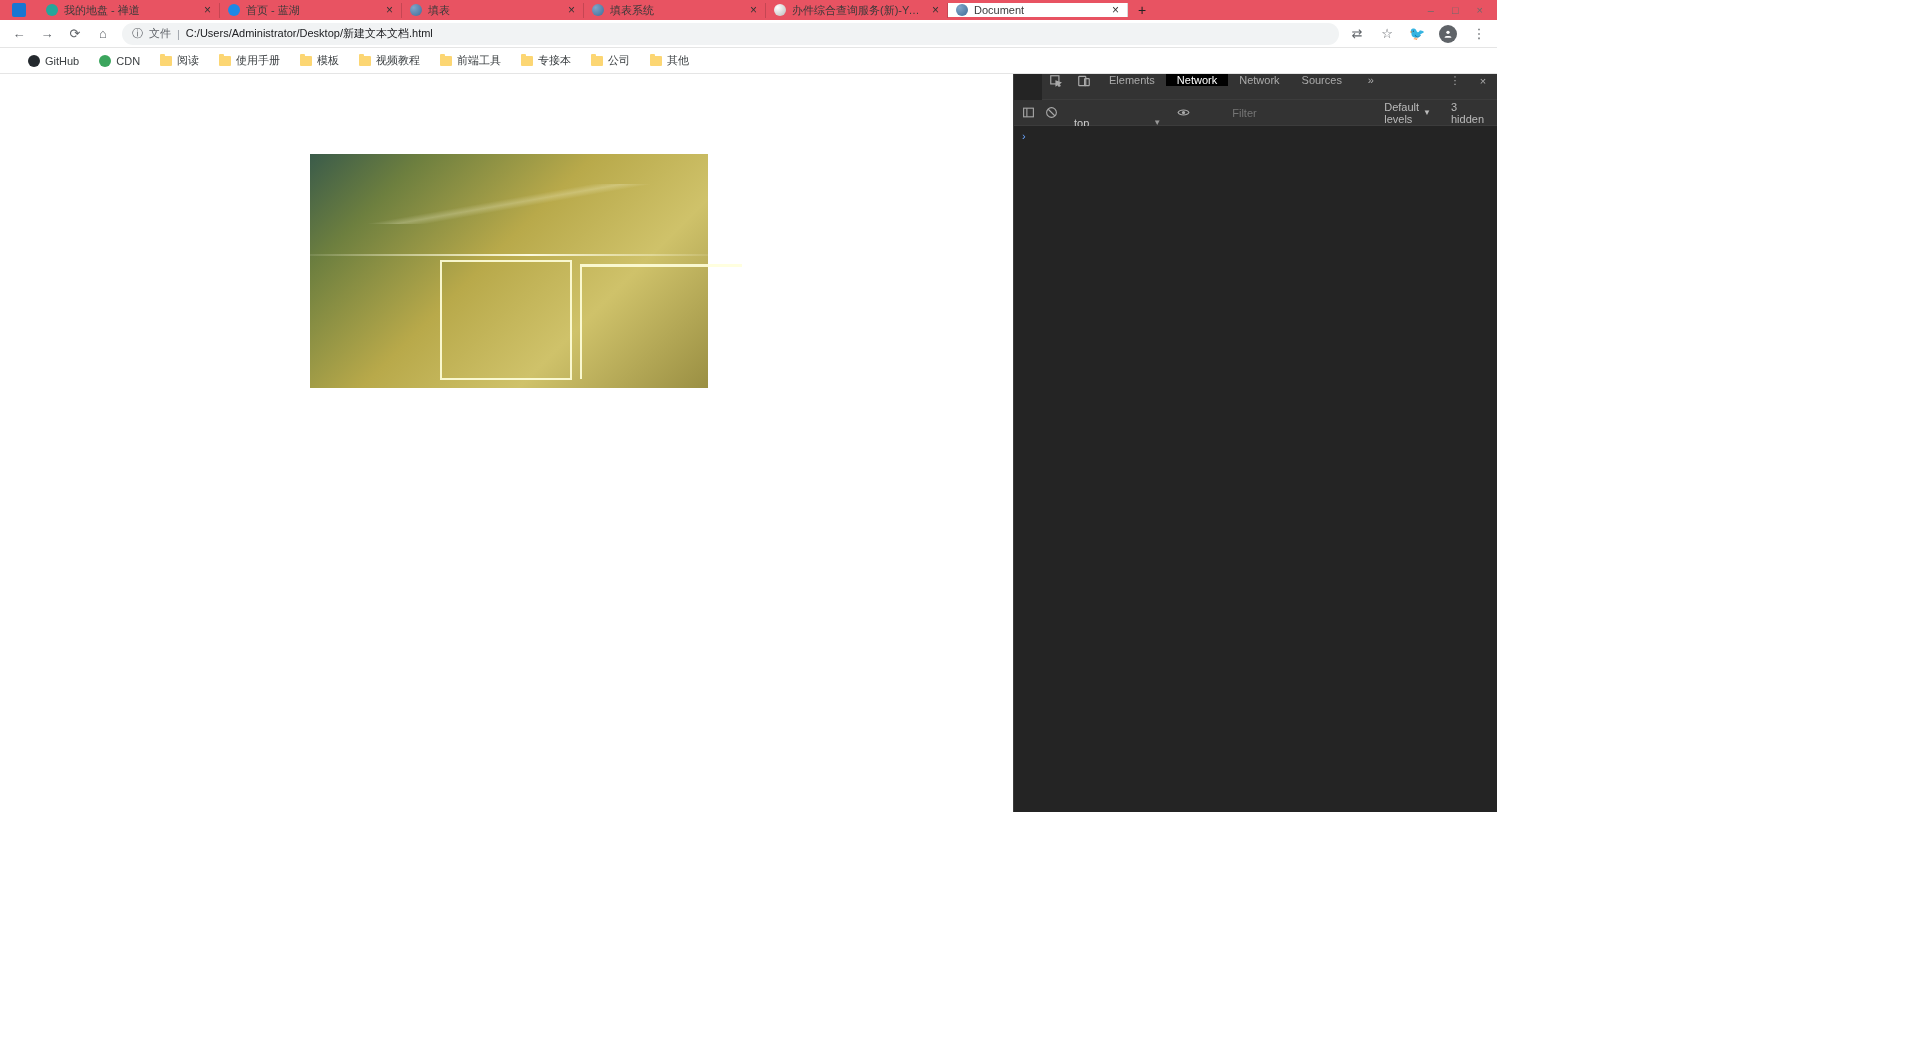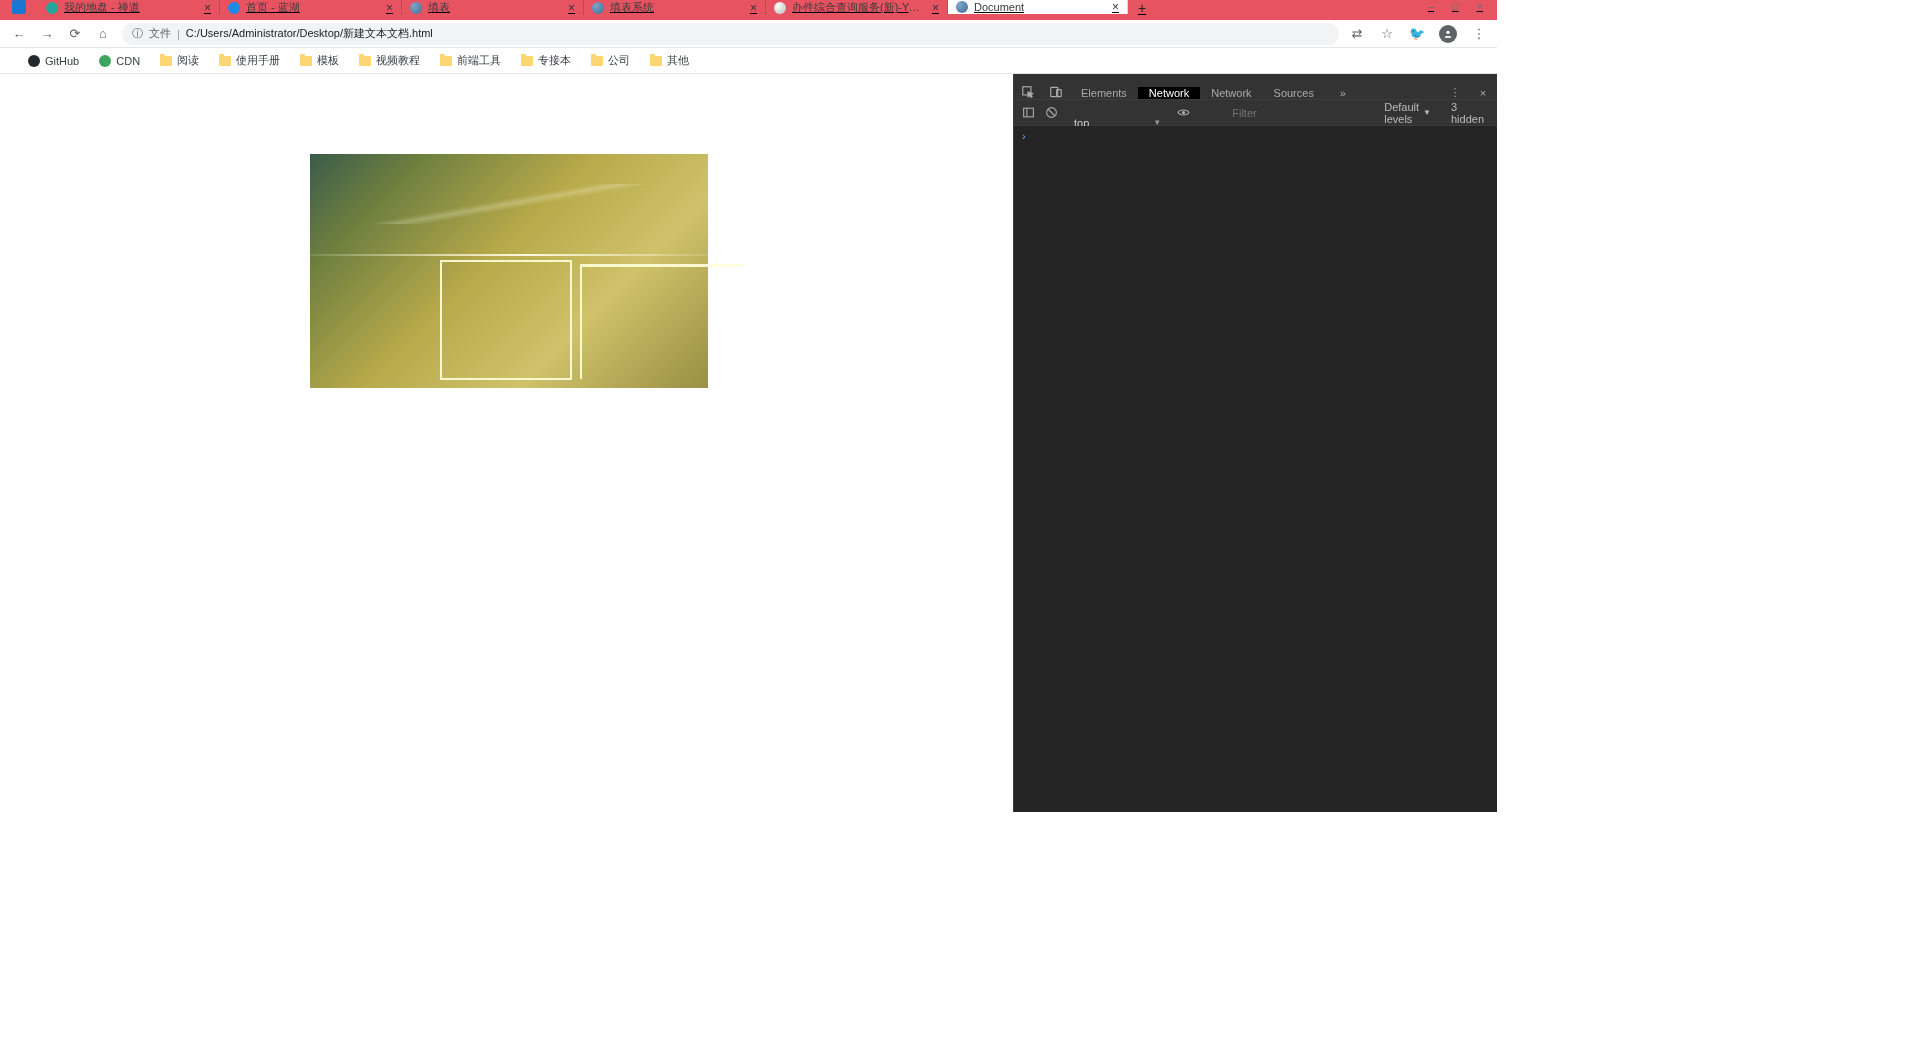--- a/index.html
+++ b/index.html
@@ -1,19 +1,19 @@
 <!DOCTYPE html>
 <html><head>
 <meta charset="utf-8">
 <style>
 * { margin: 0; padding: 0; box-sizing: border-box; font-family: "Segoe UI", "Microsoft YaHei", sans-serif; }
 body { width: 1497px; height: 812px; overflow: hidden; background: #fff; }
 
 
-.tab-strip { height: 20px; display: flex; align-items: flex-start; background: #e85362; text-decoration: underline; }
+.tab-strip { height: 20px; display: flex; align-items: center; background: #e85362; }
 .tab-strip .sys-icon { width: 38px; display: flex; align-items: center; justify-content: center; background: #e85362; }
 .tab { display: flex; align-items: center; padding: 0 8px; gap: 6px; font-size: 11px; color: #3a3a3a; border-right: 1px solid rgba(0,0,0,.15); min-width: 0; position: relative; cursor: default; }
 .tab.active { background: #fff; }
 .tab .favicon { width: 12px; height: 12px; border-radius: 50%; flex: 0 0 12px; }
 .tab .title { white-space: nowrap; overflow: hidden; text-overflow: ellipsis; }
 .tab .close { margin-left: auto; font-size: 12px; color: #333; padding-left: 6px; }
 .tab-strip .spacer { flex: 1; background: #e85362; }
 .newtab { width: 28px; display: flex; align-items: center; justify-content: center; color: #222; font-size: 14px; }
 .window-controls { display: flex; align-items: center; gap: 18px; padding: 0 14px; color: #6b6b6b; font-size: 11px; }
 .window-controls span { cursor: default; }
@@ -40,21 +40,21 @@
 .page { flex: 1; background: #fff; position: relative; overflow: hidden; }
 .page .image-block { position: absolute; left: 310px; top: 80px; width: 398px; height: 234px; background: linear-gradient(135deg, #3a5b4a 0%, #6d7f3f 18%, #b8a94a 45%, #cfc26a 70%, #9a8f43 100%); }
 .page .image-block::before, .page .image-block::after { content: ""; position: absolute; border: 2px solid rgba(255,255,220,.9); }
 .page .image-block::before { left: 130px; top: 106px; width: 128px; height: 116px; }
 .page .image-block::after { left: 270px; top: 110px; width: 160px; height: 112px; border-right: none; border-bottom: none; border-top-width: 3px; }
 .image-block .streak { position: absolute; left: 0; right: 0; top: 100px; height: 2px; background: linear-gradient(90deg, rgba(255,255,230,.1), rgba(255,255,230,.95) 55%, rgba(255,255,230,.1)); }
 .image-block .streak2 { position: absolute; left: 0; right: 0; top: 30px; height: 40px; background: linear-gradient(170deg, transparent 45%, rgba(255,255,230,.25) 50%, transparent 55%); }
 
 
 .devtools { width: 484px; background: #242424; color: #ccc; display: flex; flex-direction: column; font-size: 11px; border-left: 1px solid #3c3c3c; }
-.dt-tabs { height: 26px; display: flex; align-items: flex-end; background: #333; border-bottom: 1px solid #3c3c3c; }
+.dt-tabs { height: 26px; display: flex; align-items: flex-start; background: #333; border-bottom: 1px solid #3c3c3c; margin-left: 28px; }
 .dt-tabs .dt-ico { width: 28px; display: flex; align-items: center; justify-content: center; color: #aaa; cursor: default; }
 .dt-tab { display: flex; align-items: center; padding: 0 11px; color: #aaa; cursor: default; }
 .dt-tab.active { background: #000; color: #fff; }
 .dt-tabs .more { margin-left: 4px; }
 .dt-tabs .right { margin-left: auto; display: flex; align-items: center; }
 .dt-toolbar { height: 26px; display: flex; align-items: center; gap: 10px; padding: 0 8px; background: #333; border-bottom: 1px solid #3c3c3c; }
 .dt-toolbar .ctx { display: flex; align-items: center; gap: 4px; color: #ccc; padding: 0 6px; margin-top: 20px; }
 .dt-toolbar .ctx .tri { font-size: 8px; color: #999; margin-left: 60px; }
 .dt-toolbar .filter { flex: 0 0 58px; background: transparent; border: none; color: #888; font-size: 11px; outline: none; margin-left: 32px; }
 .dt-toolbar .levels { color: #bbb; display: flex; align-items: center; gap: 4px; margin-left: auto; }

